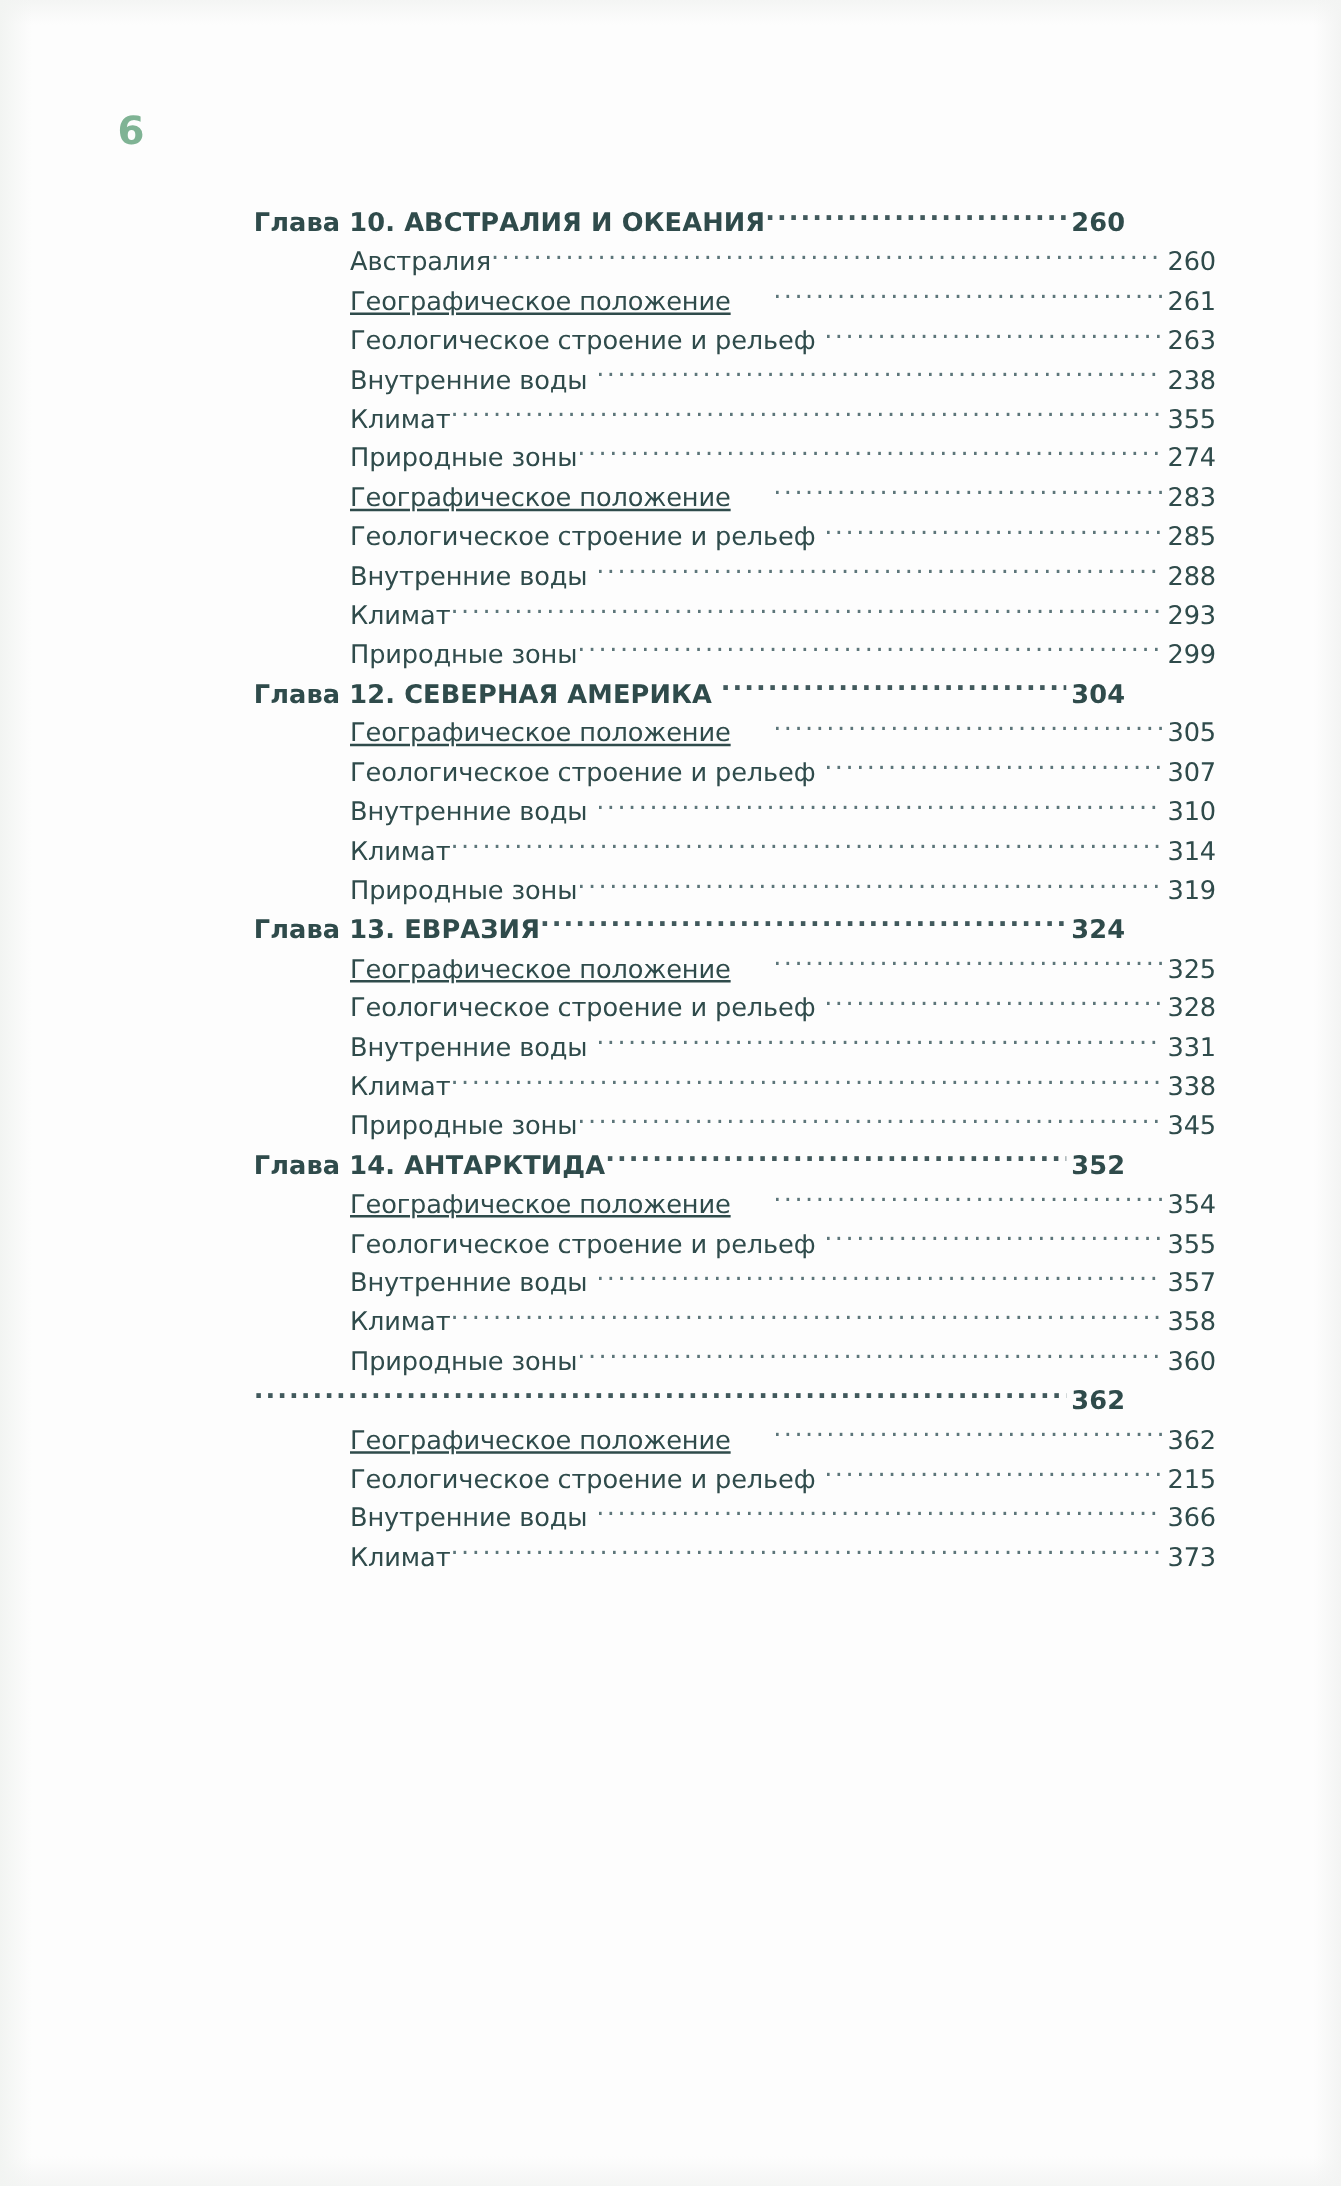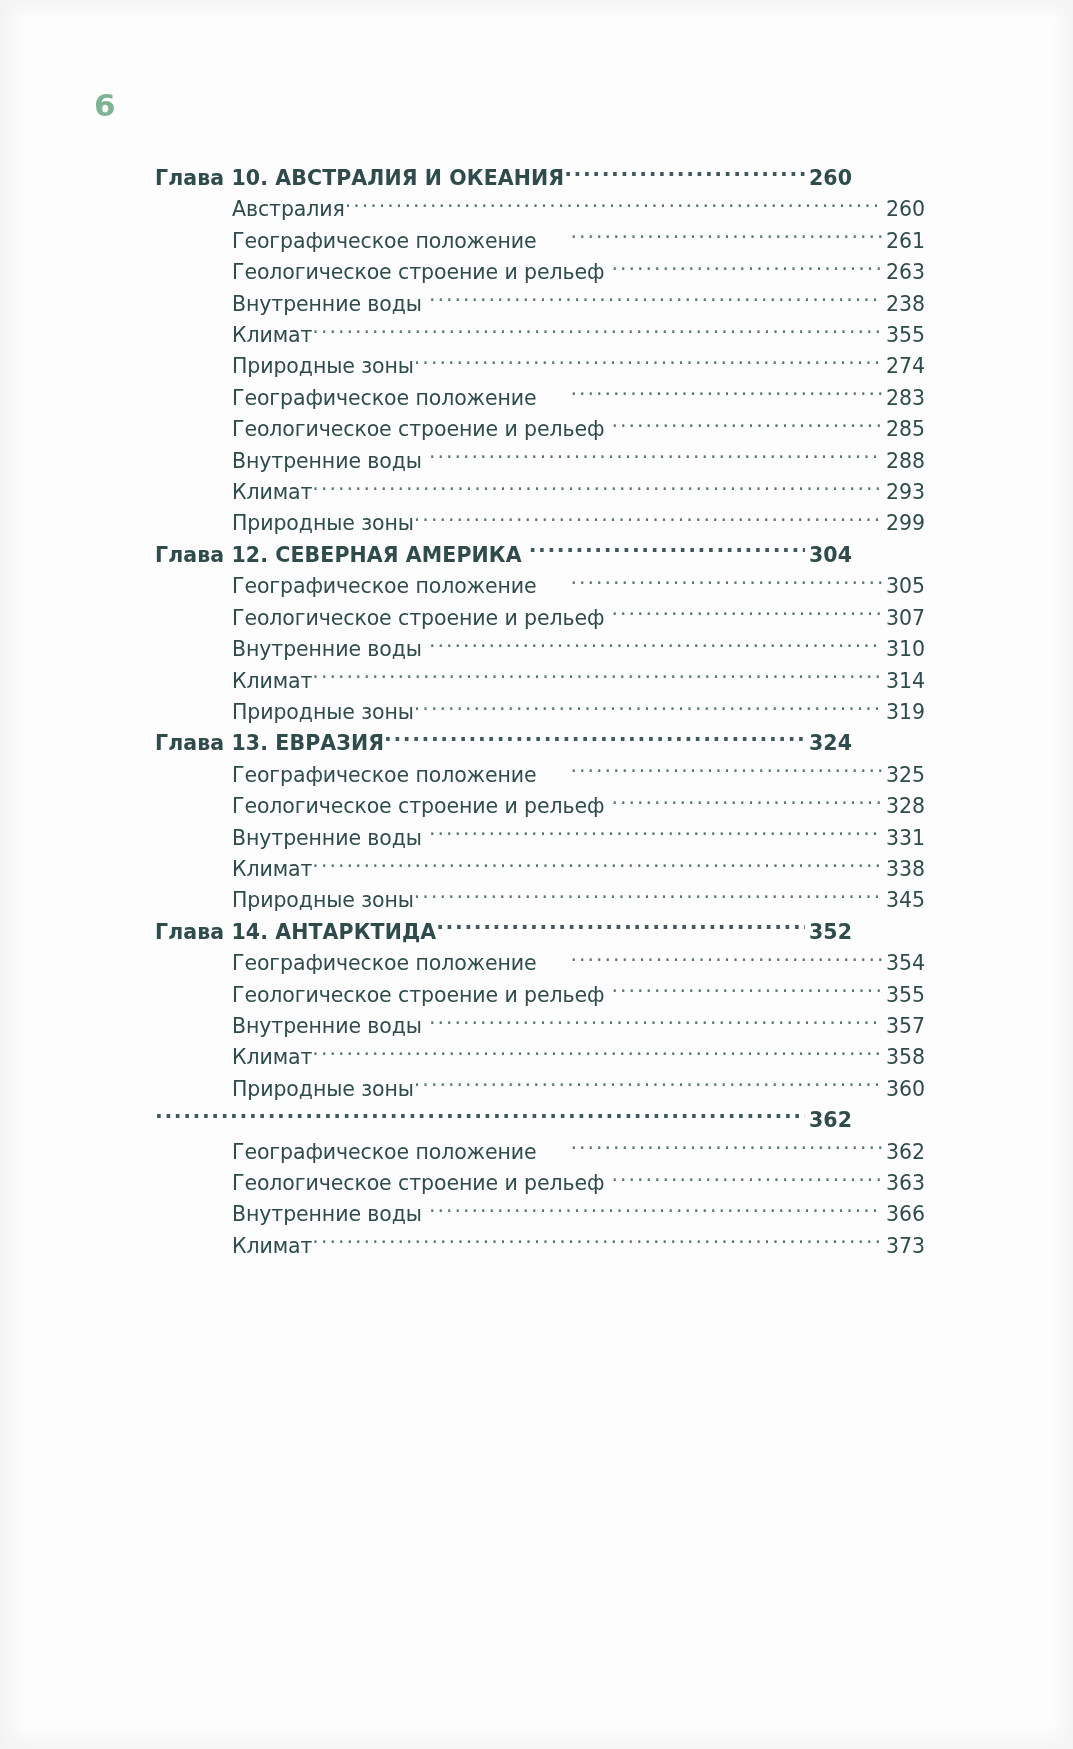--- a/index.html
+++ b/index.html
@@ -56,20 +56,21 @@
 
   .toc-row {
     display: flex;
     align-items: baseline;
     width: 100%;
     color: #2f4b4b;
     font-size: 20.5px;
     line-height: 31.4px;
     white-space: nowrap;
     font-family: "DejaVu Sans", sans-serif;
+    margin-left: 48px;
   }
 
   .toc-row.chapter {
     font-weight: 700;
     letter-spacing: 0.1px;
   }
 
   .toc-row.sub {
     padding-left: 77px;
     font-weight: 400;
@@ -77,20 +78,21 @@
   }
 
   .toc-title {
     flex: 0 1 auto;
     overflow: hidden;
   }
 
   
   .toc-row.gap .toc-title {
     padding-right: 34px;
+    text-decoration: underline;
   }
   .toc-row.gap0 .toc-title {
     padding-right: 0px;
   }
   .toc-row.gap-s .toc-title {
     padding-right: 7px;
   }
 
   .leaders {
     flex: 1 1 auto;
@@ -286,21 +288,21 @@
         <span class="toc-page">362</span>
       </div>
       <div class="toc-row sub gap">
         <span class="toc-title">Географическое положение</span>
         <span class="leaders"></span>
         <span class="toc-page">362</span>
       </div>
       <div class="toc-row sub gap-s">
         <span class="toc-title">Геологическое строение и рельеф</span>
         <span class="leaders"></span>
-        <span class="toc-page">363</span>
+        <span class="toc-page">215</span>
       </div>
       <div class="toc-row sub gap-s">
         <span class="toc-title">Внутренние воды</span>
         <span class="leaders"></span>
         <span class="toc-page">366</span>
       </div>
       <div class="toc-row sub gap0">
         <span class="toc-title">Климат</span>
         <span class="leaders"></span>
         <span class="toc-page">373</span>

